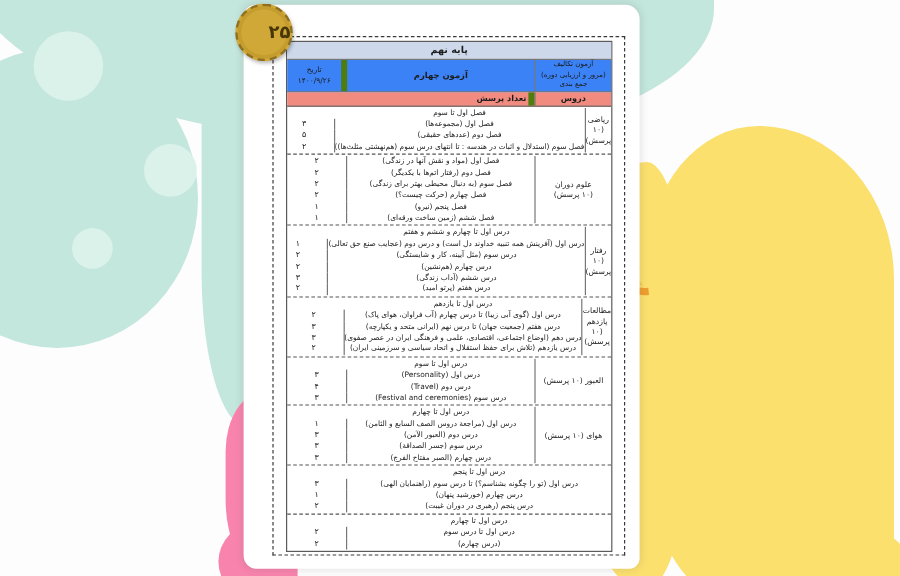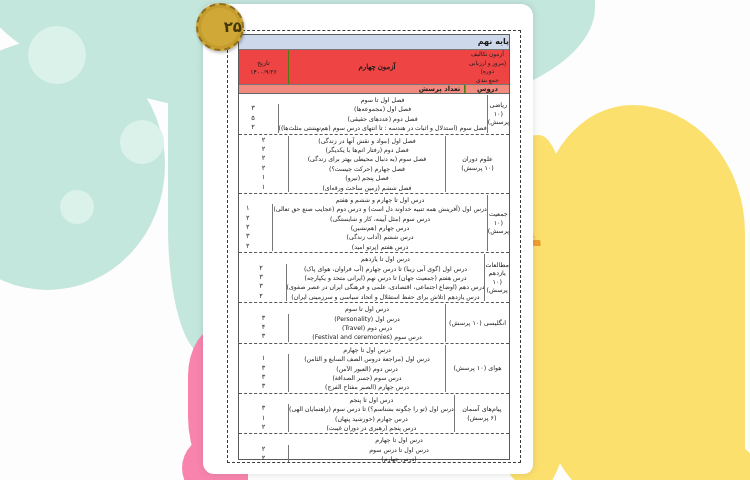--- a/index.html
+++ b/index.html
@@ -32,28 +32,28 @@
              border-radius:55% 45% 40% 60% / 32% 22% 0 42%;}
   .pink-foot{left:182px;top:436px;width:64px;height:64px;background:#f884ad;border-radius:50%;}
   
   .paper{position:absolute;left:203px;top:4px;width:330px;height:470px;background:#ffffff;
          border-radius:10px 12px 9px 11px;box-shadow:0 0 7px rgba(80,80,80,.18);}
   .frame{position:absolute;left:24px;top:26px;right:12px;bottom:11px;border:1px dashed #3a3a3a;
          overflow:hidden;}
   
   .xtable{position:absolute;left:10px;top:3px;right:10px;bottom:2px;border:1px solid #5a5a5a;
           display:flex;flex-direction:column;color:#1c1c1c;}
-  .t-title{background:#cdd9eb;font-size:8px;font-weight:bold;text-align:right;line-height:14px;
+  .t-title{background:#cdd9eb;font-size:8px;font-weight:bold;text-align:center;line-height:14px;
            height:14px;border-bottom:1px solid #777;}
-  .t-info{background:#ef4444;display:flex;height:34px;border-bottom:1px solid #777;font-family:Liberation Serif, serif;}
+  .t-info{background:#3b82f6;display:flex;height:34px;border-bottom:1px solid #777;}
   .t-cols{background:#f18b80;display:flex;height:15px;font-weight:bold;font-size:6.8px;
           border-bottom:1px solid #666;}
   .cell{display:flex;flex-direction:column;align-items:center;justify-content:center;text-align:center;}
-  .subj-w{width:44px;border-left:1px solid #777;box-sizing:border-box;}
-  .count-w{width:50px;border-right:1px solid #4d7c0f;box-sizing:border-box;}
+  .subj-w{width:64px;border-left:1px solid #777;box-sizing:border-box;}
+  .count-w{width:50px;border-right:5px solid #4d7c0f;box-sizing:border-box;}
   .flex1{flex:1;}
   .info-type{font-size:5.9px;line-height:8.5px;}
   .info-name{font-size:7px;font-weight:bold;}
   .info-date{font-size:6.2px;line-height:9px;}
   .t-body{flex:1;display:flex;flex-direction:column;}
   .group{display:flex;border-bottom:1px dashed #555;padding:1px 0;}
   .group:last-child{border-bottom:none;}
   .subject{width:64px;border-left:1px solid #777;box-sizing:border-box;display:flex;flex-wrap:wrap;
            align-items:center;align-content:center;justify-content:center;text-align:center;
            font-size:6.4px;line-height:8.5px;gap:0 2px;}
@@ -167,21 +167,21 @@
               </div>
               <div class="trow">
                 <div class="topic">فصل ششم (زمین ساخت ورقه‌ای)</div>
                 <div class="count">۱</div>
               </div>
             </div>
           </div>
 
           <div class="group">
             <div class="subject">
-              <span>جمعیت</span>
+              <span>رفتار</span>
               <span>(۱۰ پرسش)</span>
             </div>
             <div class="rows">
               <div class="trow">
                 <div class="topic">درس اول تا چهارم و ششم و هفتم</div>
                 <div class="count"></div>
               </div>
               <div class="trow">
                 <div class="topic">درس اول (آفرینش همه تنبیه خداوند دل است) و درس دوم (عجایب صنع حق تعالی)</div>
                 <div class="count">۱</div>
@@ -229,21 +229,21 @@
               </div>
               <div class="trow">
                 <div class="topic">درس یازدهم (تلاش برای حفظ استقلال و اتحاد سیاسی و سرزمینی ایران)</div>
                 <div class="count">۲</div>
               </div>
             </div>
           </div>
 
           <div class="group">
             <div class="subject">
-              <span>انگلیسی</span>
+              <span>العبور</span>
               <span>(۱۰ پرسش)</span>
             </div>
             <div class="rows">
               <div class="trow">
                 <div class="topic">درس اول تا سوم</div>
                 <div class="count"></div>
               </div>
               <div class="trow">
                 <div class="topic">درس اول (Personality)</div>
                 <div class="count">۳</div>
@@ -282,24 +282,20 @@
                 <div class="count">۳</div>
               </div>
               <div class="trow">
                 <div class="topic">درس چهارم (الصبر مفتاح الفرج)</div>
                 <div class="count">۳</div>
               </div>
             </div>
           </div>
 
           <div class="group">
-            <div class="subject">
-              <span>پیام‌های آسمان</span>
-              <span>(۶ پرسش)</span>
-            </div>
             <div class="rows">
               <div class="trow">
                 <div class="topic">درس اول تا پنجم</div>
                 <div class="count"></div>
               </div>
               <div class="trow">
                 <div class="topic">درس اول (تو را چگونه بشناسم؟) تا درس سوم (راهنمایان الهی)</div>
                 <div class="count">۳</div>
               </div>
               <div class="trow">

